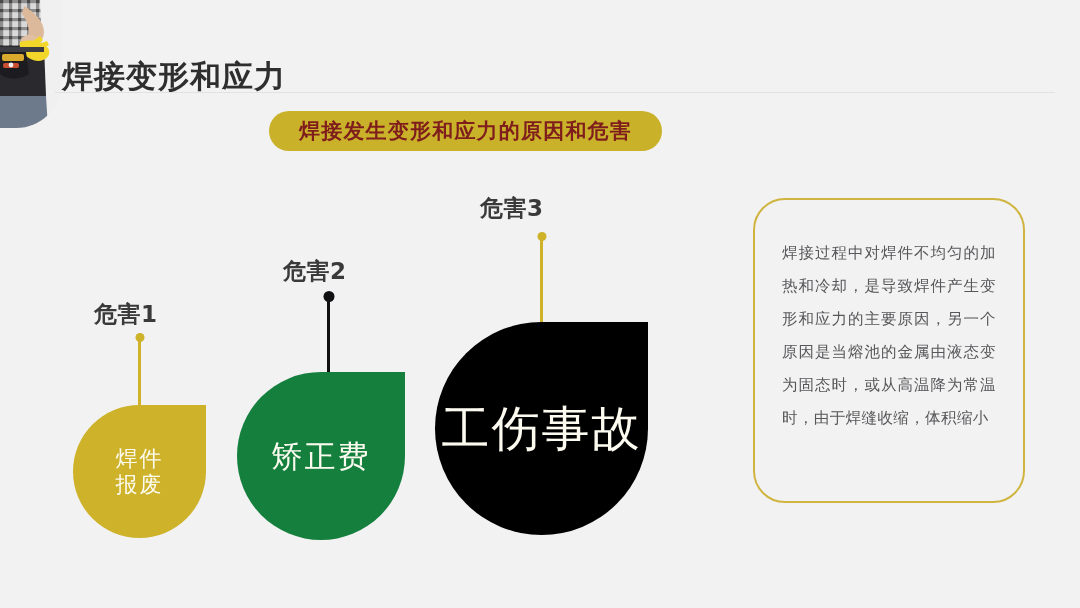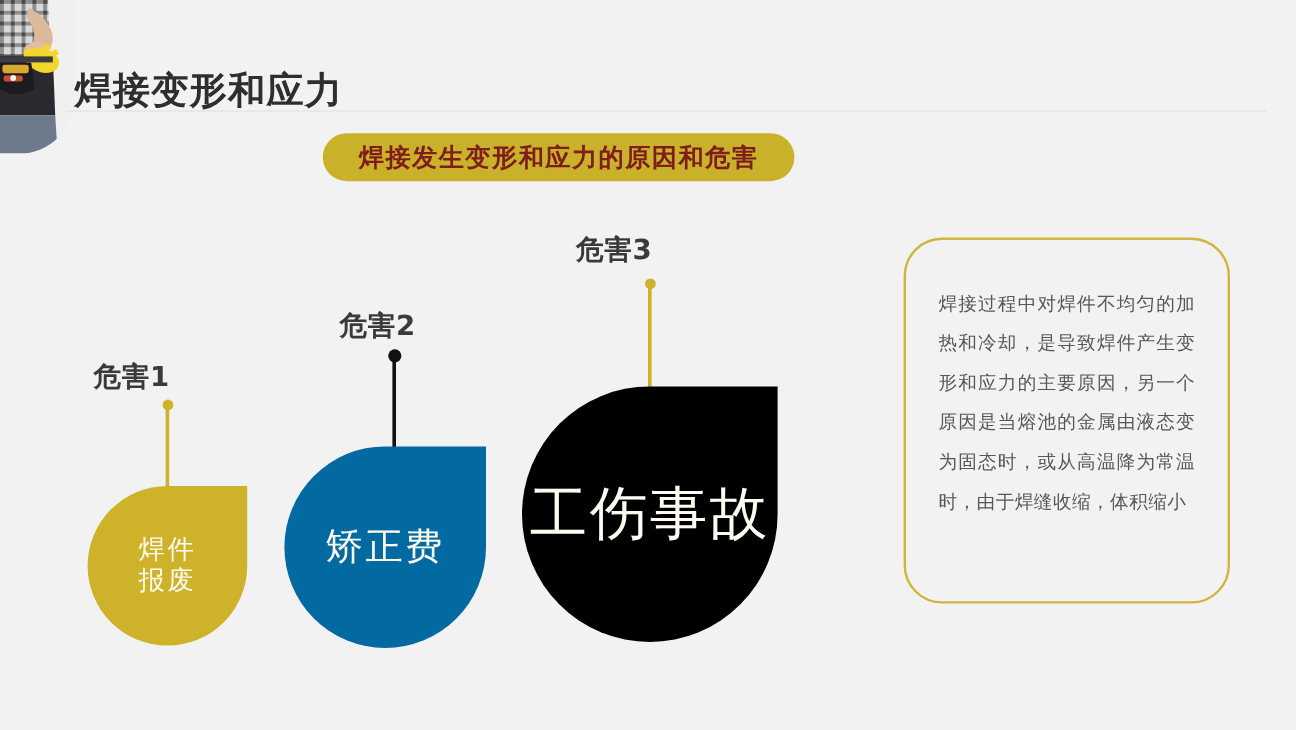--- a/index.html
+++ b/index.html
@@ -87,21 +87,21 @@
 
   .drop-1 {
     left: 73px; top: 405px;
     width: 133px; height: 133px;
     background: #cdb22a;
     font-size: 22px;
   }
   .drop-2 {
     left: 237px; top: 372px;
     width: 168px; height: 168px;
-    background: #0369a1;
+    background: #15803d;
     font-size: 31px;
   }
   .drop-3 {
     left: 435px; top: 322px;
     width: 213px; height: 213px;
     background: #000000;
     font-size: 48px;
   }
 
   .drop-label-text { display: block; }
@@ -129,21 +129,21 @@
 
   
   .step-caption {
     position: absolute;
     font-size: 23px;
     font-weight: 700;
     color: #3a3a3a;
     letter-spacing: 0.5px;
     white-space: nowrap;
   }
-  .cap-1 { left: 78px; top: 299px; text-align: center; }
+  .cap-1 { left: 94px; top: 299px; text-align: center; }
   .cap-2 { left: 283px; top: 256px; }
   .cap-3 { left: 480px; top: 193px; }
 
   
   .desc-card {
     position: absolute;
     left: 753px;
     top: 198px;
     width: 272px;
     height: 305px;

